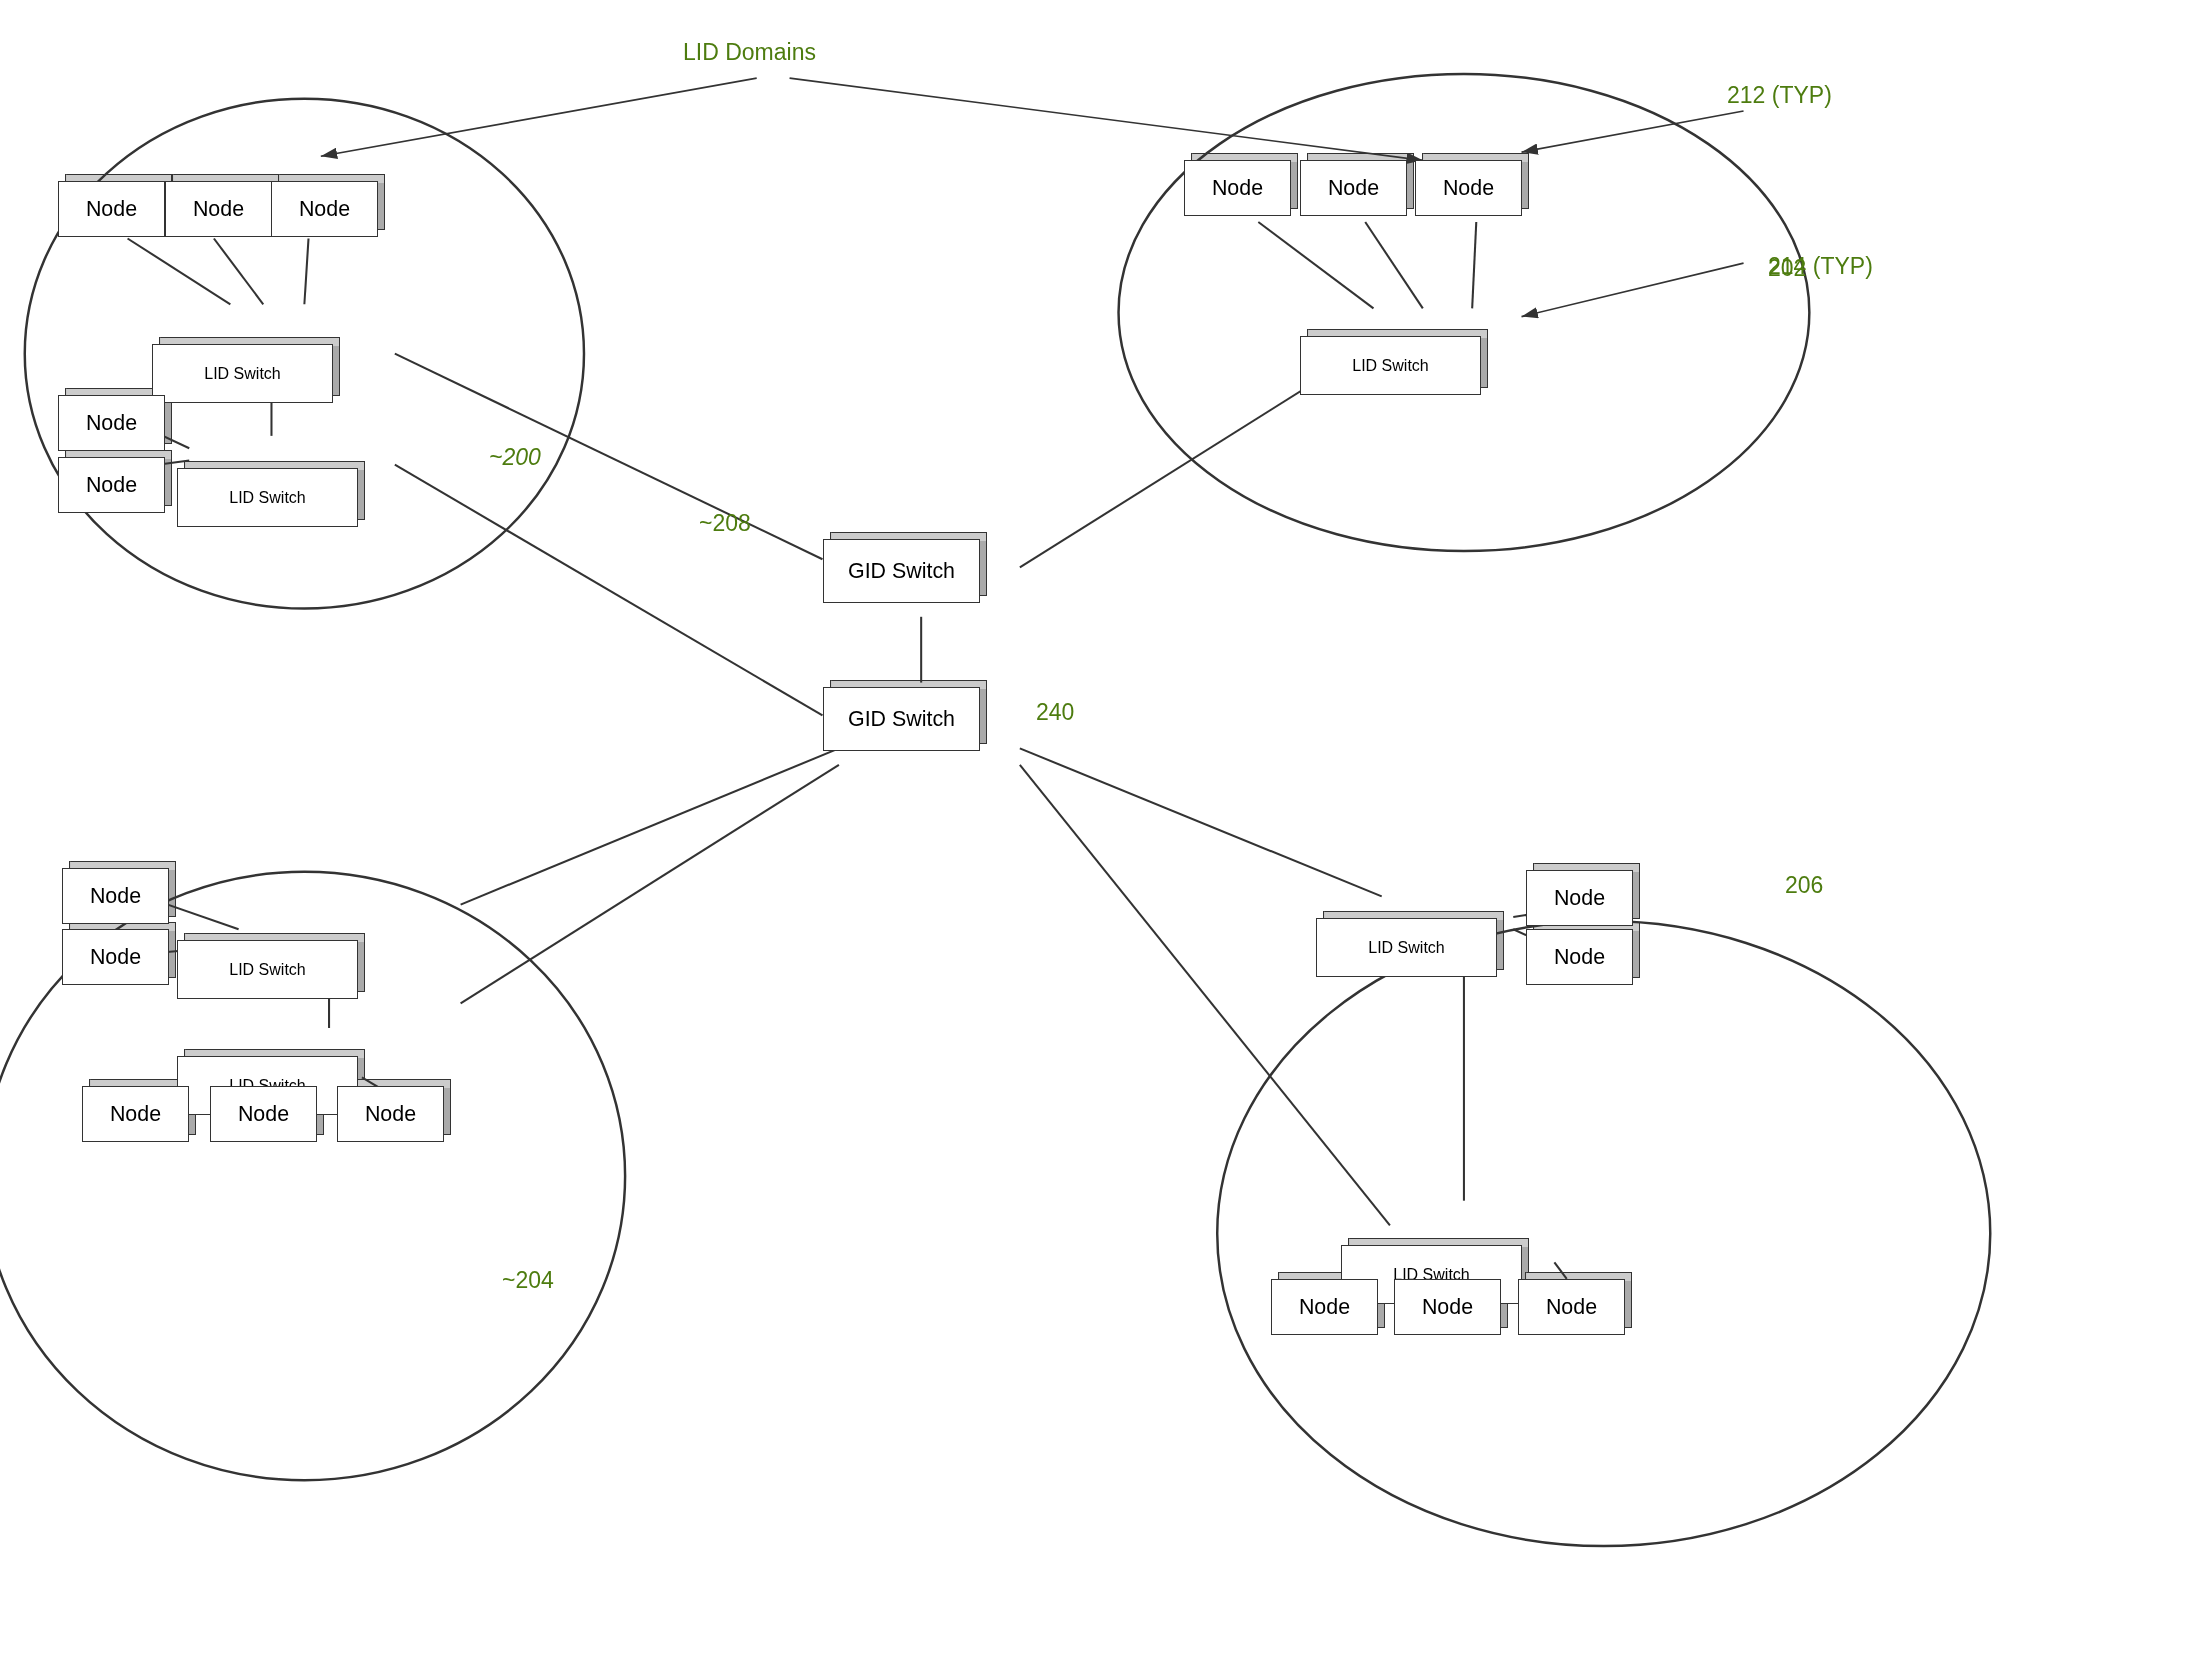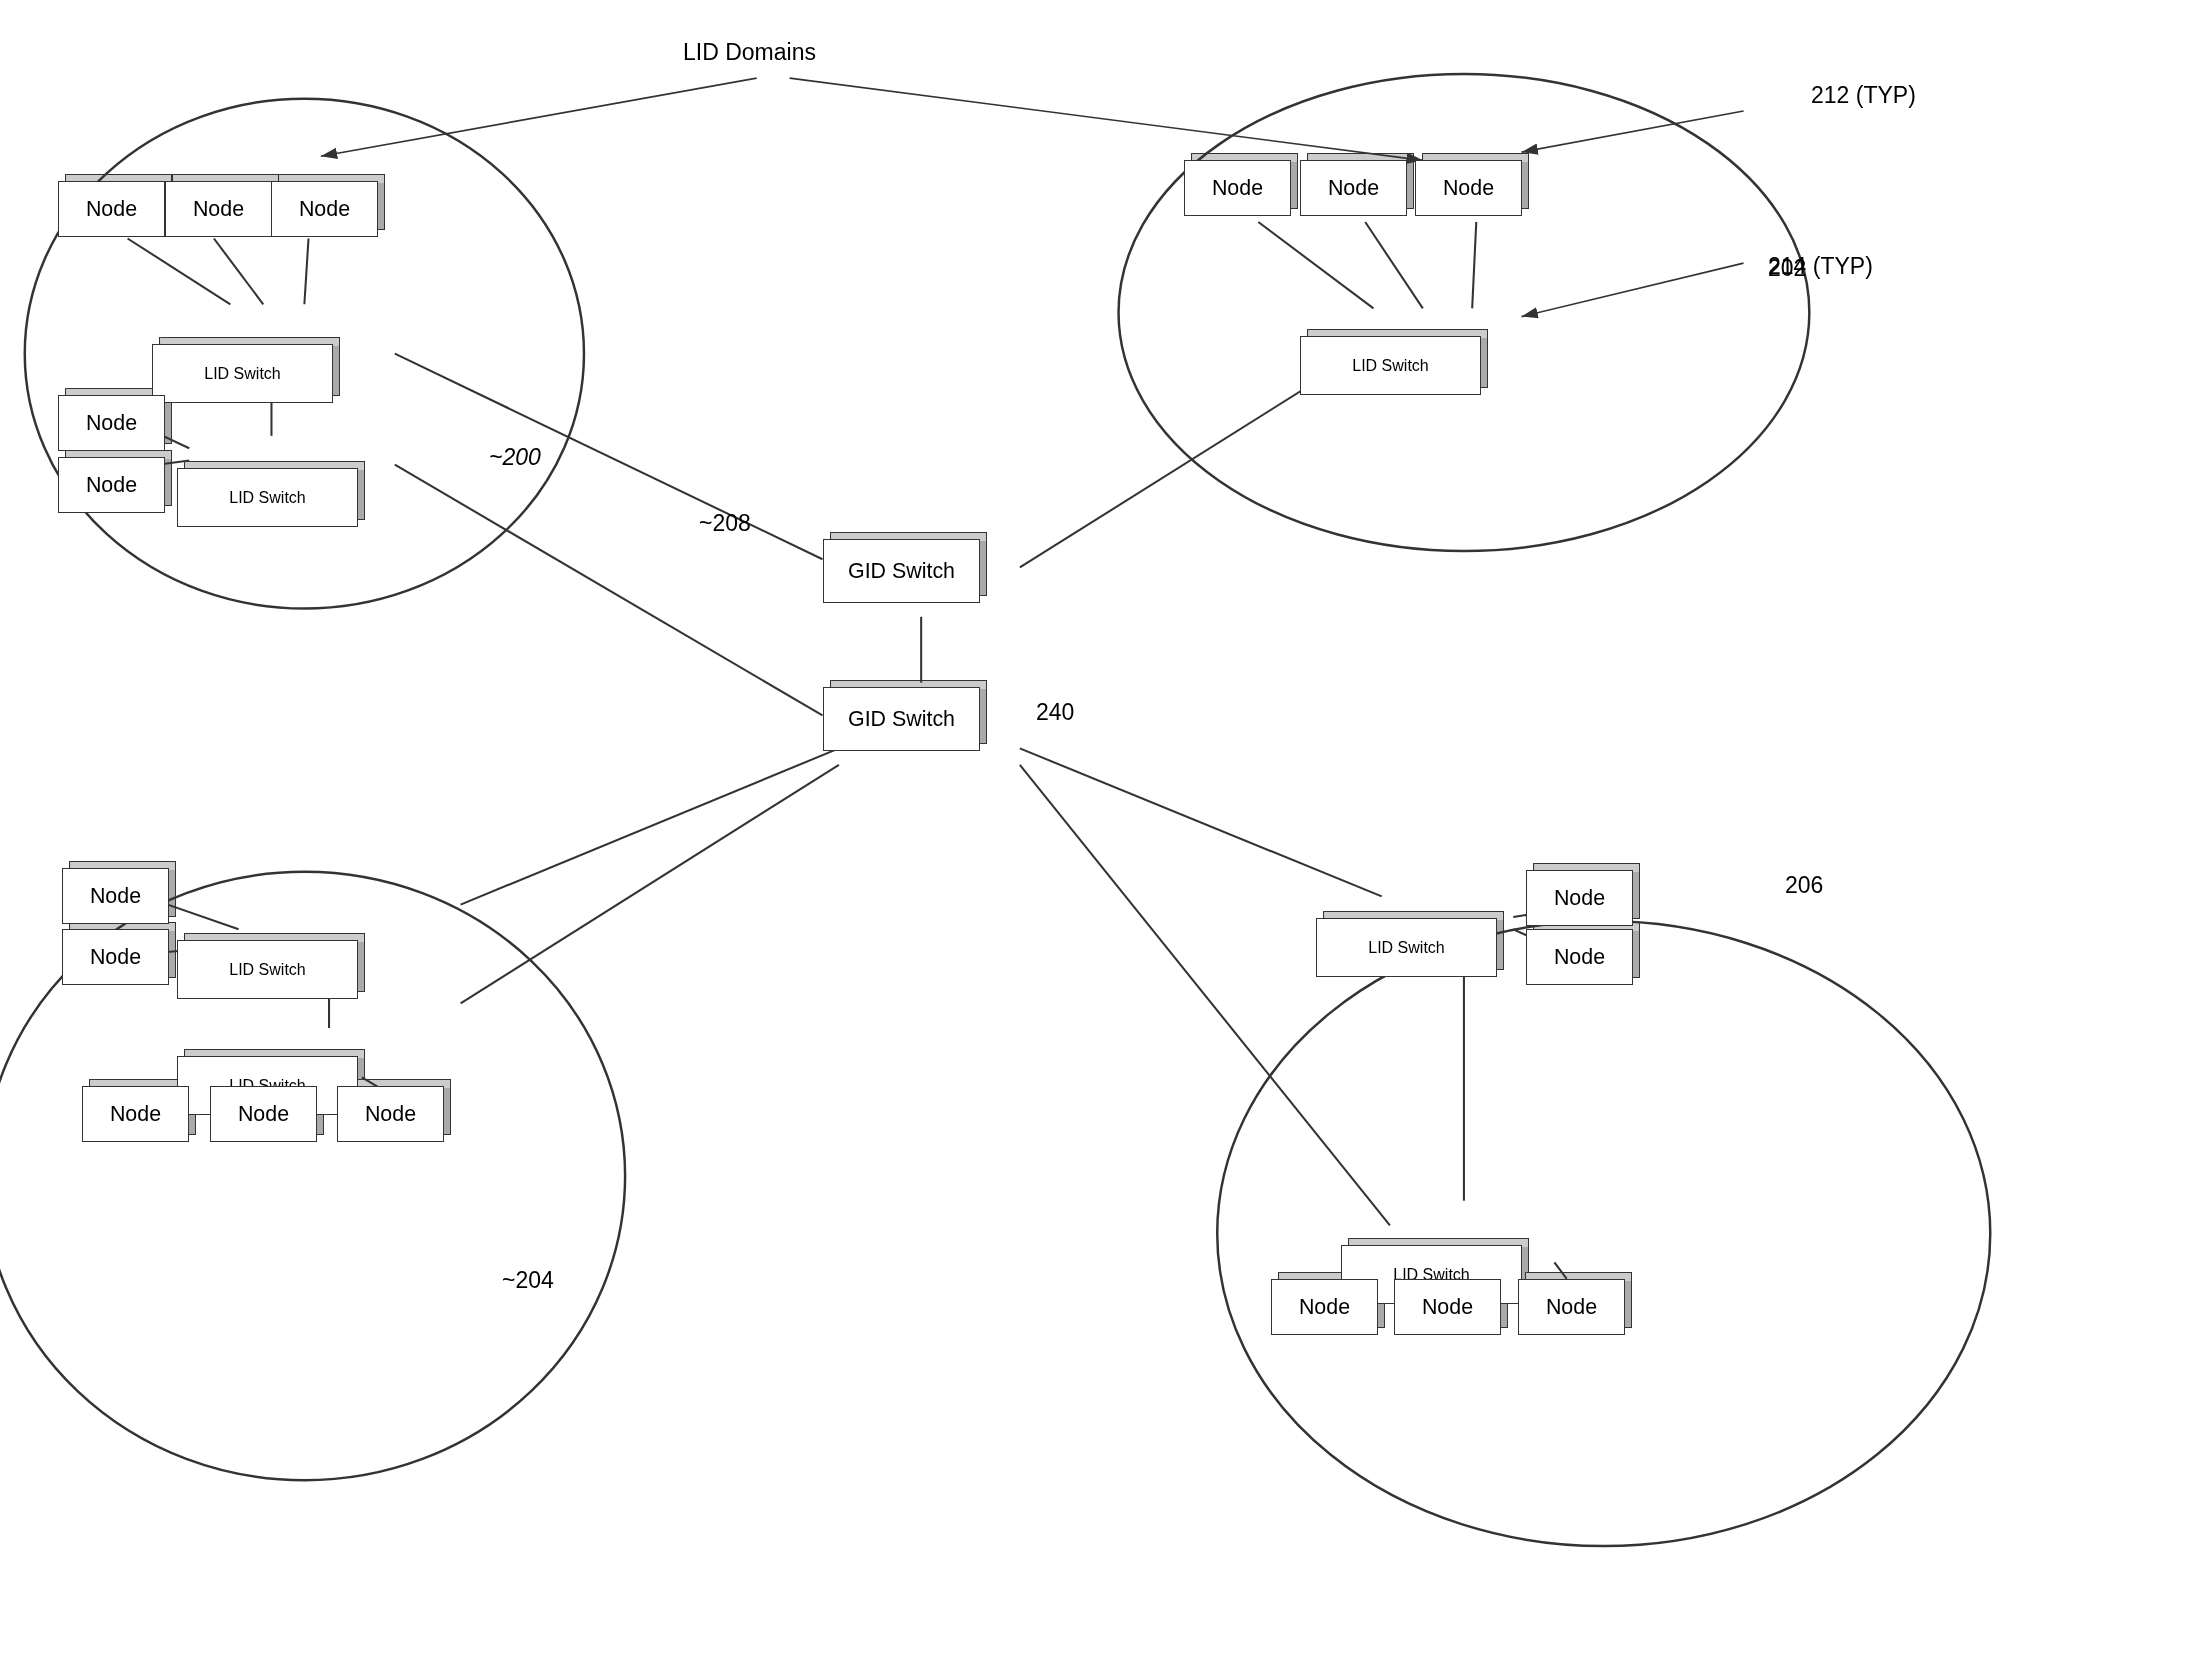--- a/index.html
+++ b/index.html
@@ -83,21 +83,21 @@
       top: 0; left: 0;
       width: 2205px;
       height: 1653px;
       pointer-events: none;
     }
 
     
     .annotation {
       position: absolute;
       font-size: 23px;
-      color: #000000;
+      color: #4d7c0f;
     }
   </style>
 </head>
 <body>
 
 <div class="diagram-container">
 
   <svg class="lines-svg" viewBox="0 0 2681 2010" width="2205" height="1653">
 
     <ellipse cx="370" cy="430" rx="340" ry="310" fill="none" stroke="#333" stroke-width="3"></ellipse>
@@ -209,21 +209,21 @@
   </div>
 
   <div class="box-3d switch-box" style="left:1300px; top:288px;">
     <span>LID Switch</span>
   </div>
 
   <div class="annotation" style="left:1768px; top:255px;">
     <span>202</span>
   </div>
 
-  <div class="annotation" style="left:1811px; top:82px;">
+  <div class="annotation" style="left:1727px; top:82px;">
     <span>212 (TYP)</span>
   </div>
 
   <div class="annotation" style="left:1727px; top:253px;margin-left:41px;">
     <span>214 (TYP)</span>
   </div>
 
   <div class="box-3d gid-switch-box" style="left:823px; top:539px;">
     <span>GID Switch</span>
   </div>

